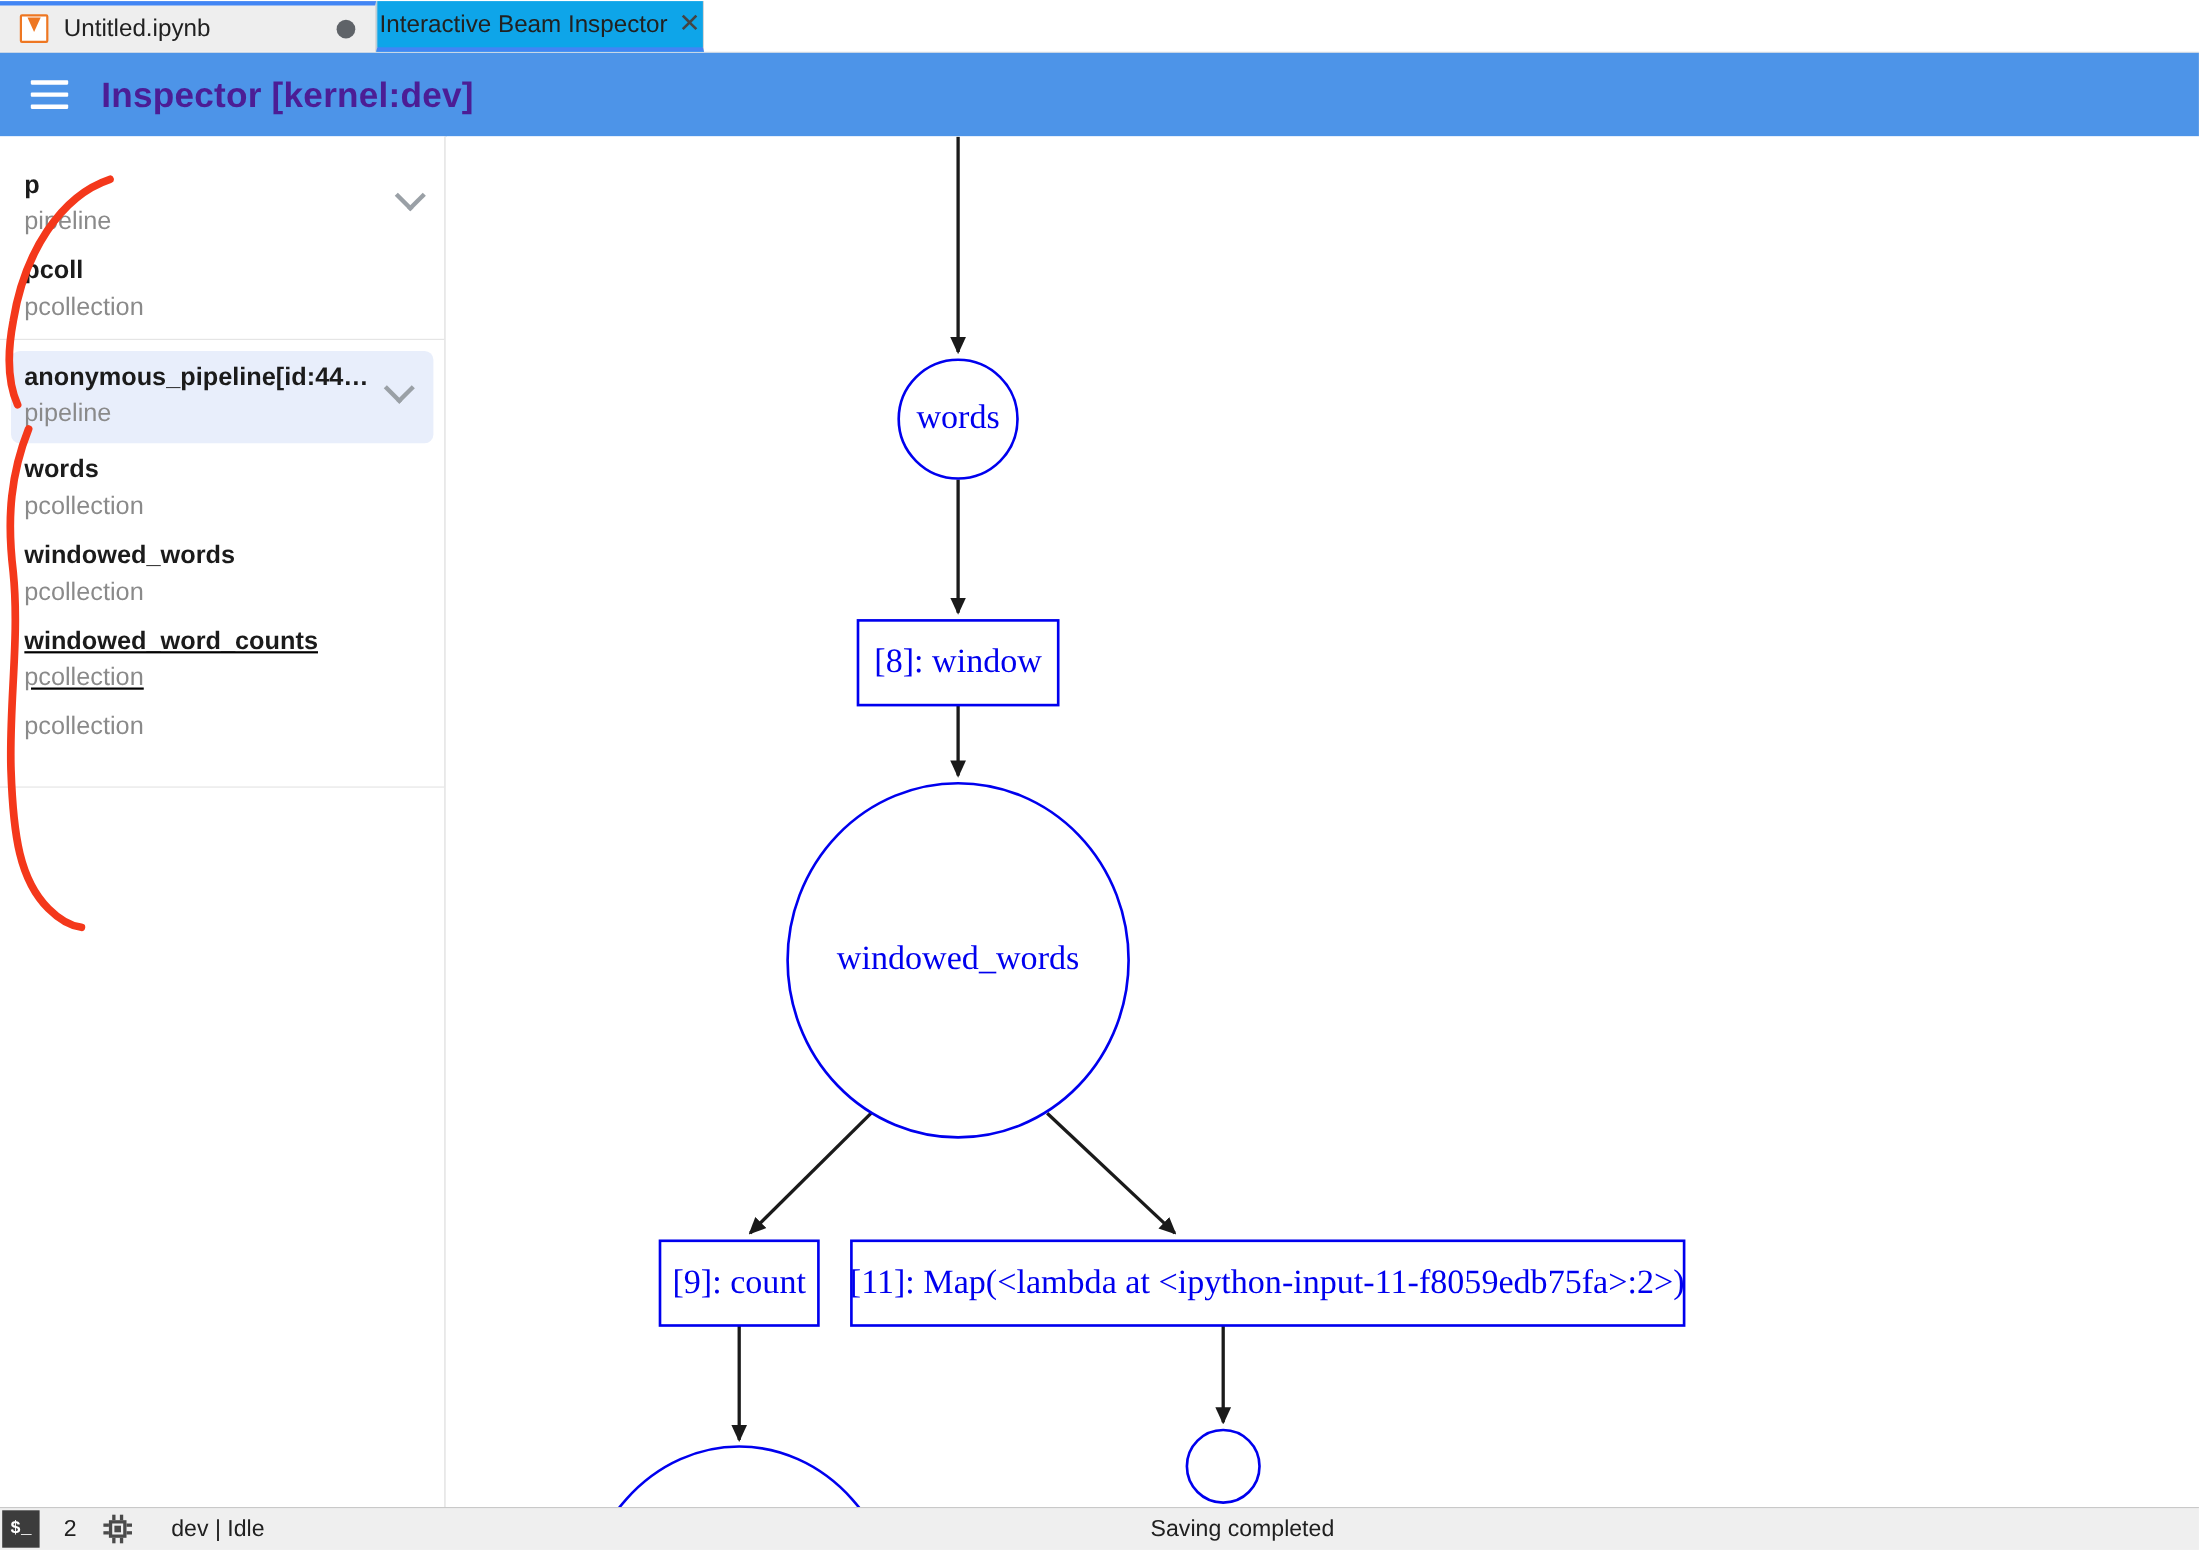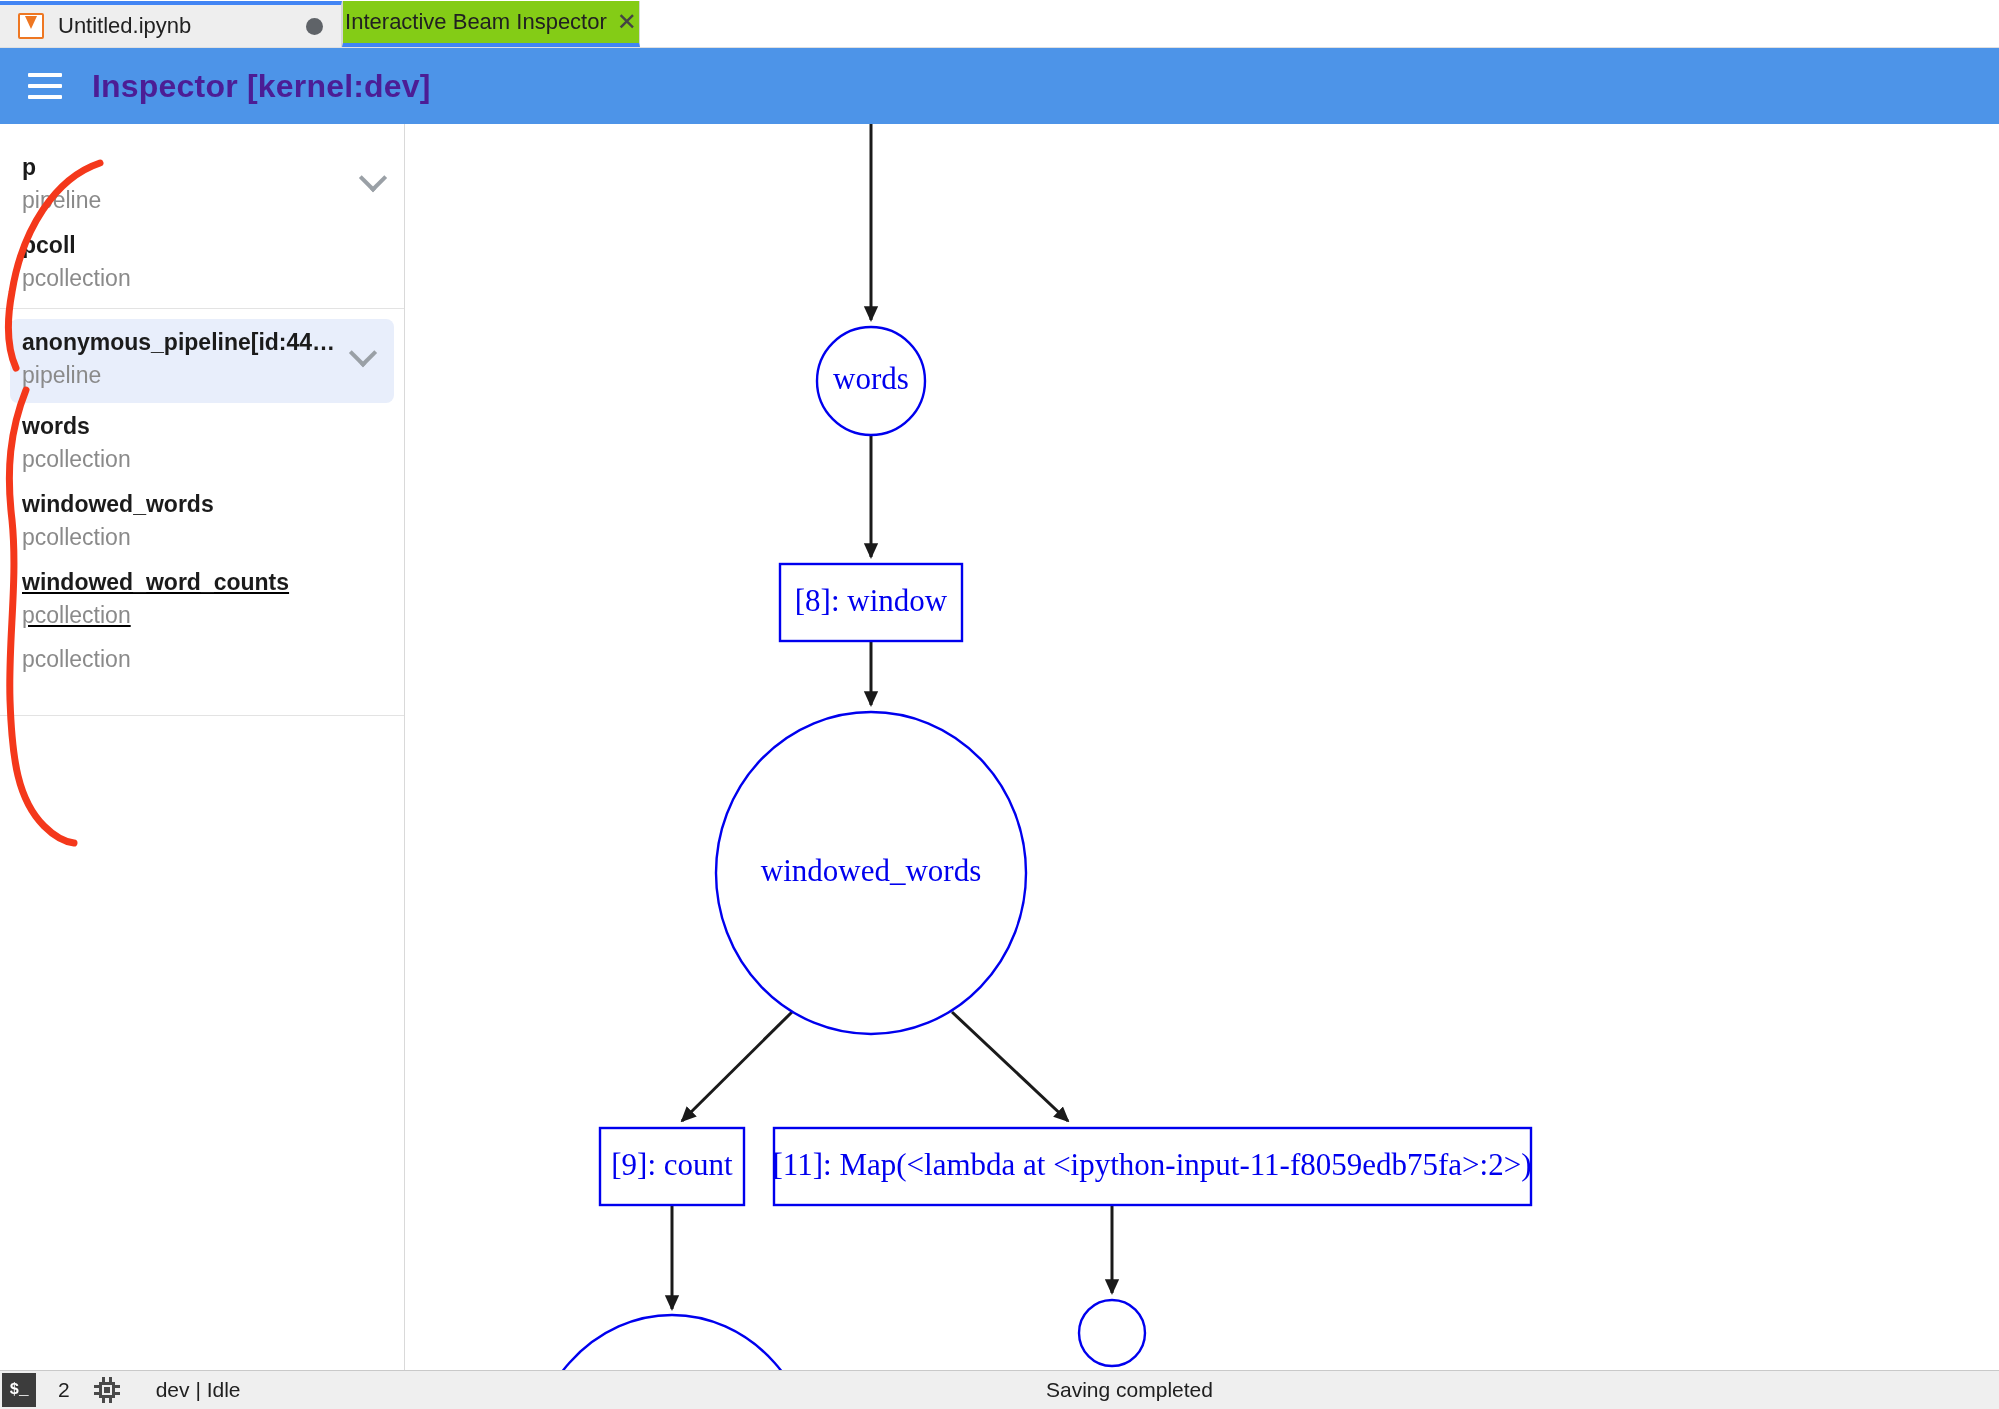--- a/index.html
+++ b/index.html
@@ -20,21 +20,21 @@
   .tab {
     position: relative; height: 46px; display: flex; align-items: center;
     padding: 0 18px; font-size: 22px; color: #212121; white-space: nowrap;
     border-right: 1px solid #d6d6d6;
   }
   .tab.inactive {
     background: #eeeeee; border-top: 4px solid #4285f4;
     width: 342px; justify-content: flex-start;
   }
   .tab.active {
-    background: #84cc16; border-bottom: 4px solid #4285f4;
+    background: #0ea5e9; border-bottom: 4px solid #4285f4;
     width: 298px; justify-content: center; border-left: 1px solid #d6d6d6;
   }
   .nb-icon {
     width: 26px; height: 26px; flex: 0 0 26px; margin-right: 14px;
     border: 2.5px solid #ee7722; border-radius: 2px; position: relative;
     background: #fff;
   }
   .nb-icon::after {
     content: ""; position: absolute; left: 50%; top: 1px;
     transform: translateX(-50%);

